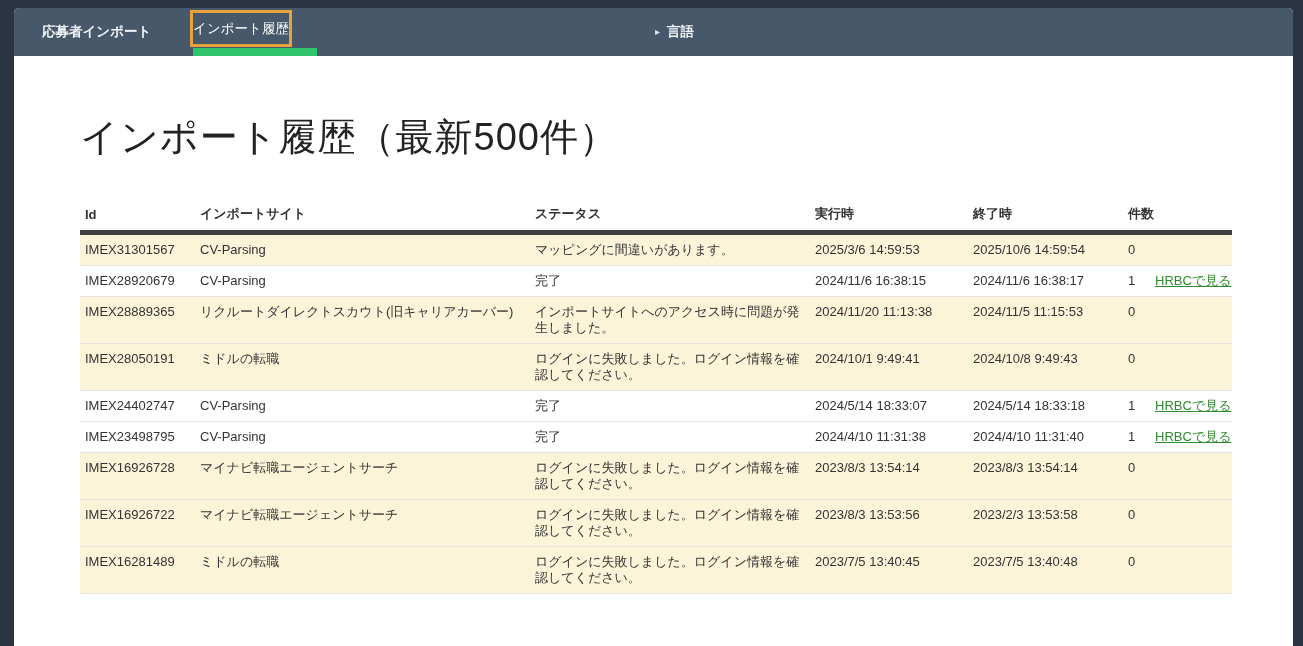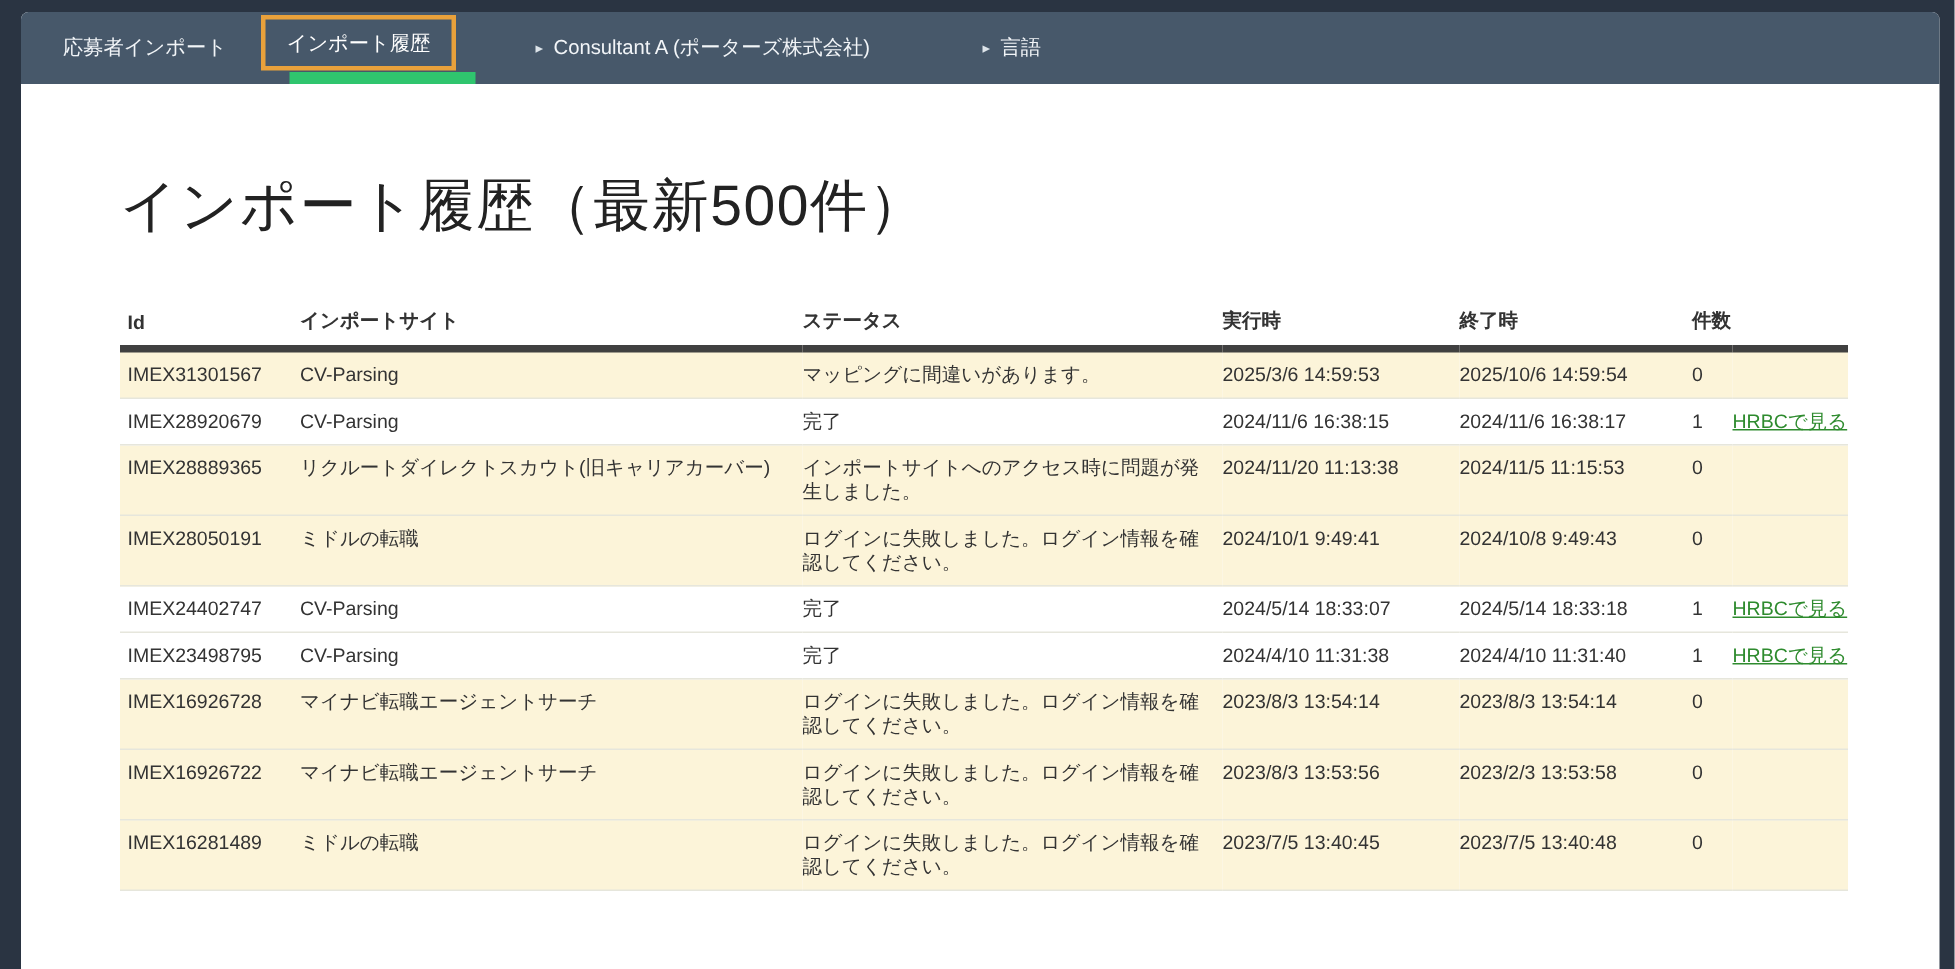--- a/index.html
+++ b/index.html
@@ -25,20 +25,21 @@
     border-radius: 5px 5px 0 0;
   }
   .nav-item {
     position: absolute;
     top: 50%;
     transform: translateY(-50%);
     color: #f2f5f8;
     font-size: 13.5px;
     white-space: nowrap;
     cursor: pointer;
+    font-weight: bold;
   }
   .nav-item .arrow {
     font-size: 10px;
     color: #dde4ea;
     margin-right: 7px;
     position: relative;
     top: -1px;
   }
   .nav-active-box {
     position: absolute;
@@ -104,27 +105,24 @@
   }
 </style>
 </head>
 <body>
 
 <div class="card">
 
   <div class="navbar">
     <div class="nav-item" style="left:28px">応募者インポート</div>
 
-    <div class="nav-active-box" style="left:160px; width:130px">
+    <div class="nav-active-box" style="left:176px; width:102px">
       <span>インポート履歴</span>
     </div>
 
-    <div class="nav-item" style="left:343px">
-      <span class="arrow">▸</span><span>Consultant A (ポーターズ株式会社)</span>
-    </div>
 
     <div class="nav-item" style="left:641px">
       <span class="arrow">▸</span><span>言語</span>
     </div>
 
     <div class="active-underline" style="left:179px; width:124px"></div>
   </div>
 
   <div class="main">
     <h1 class="page-title">インポート履歴（最新500件）</h1>

